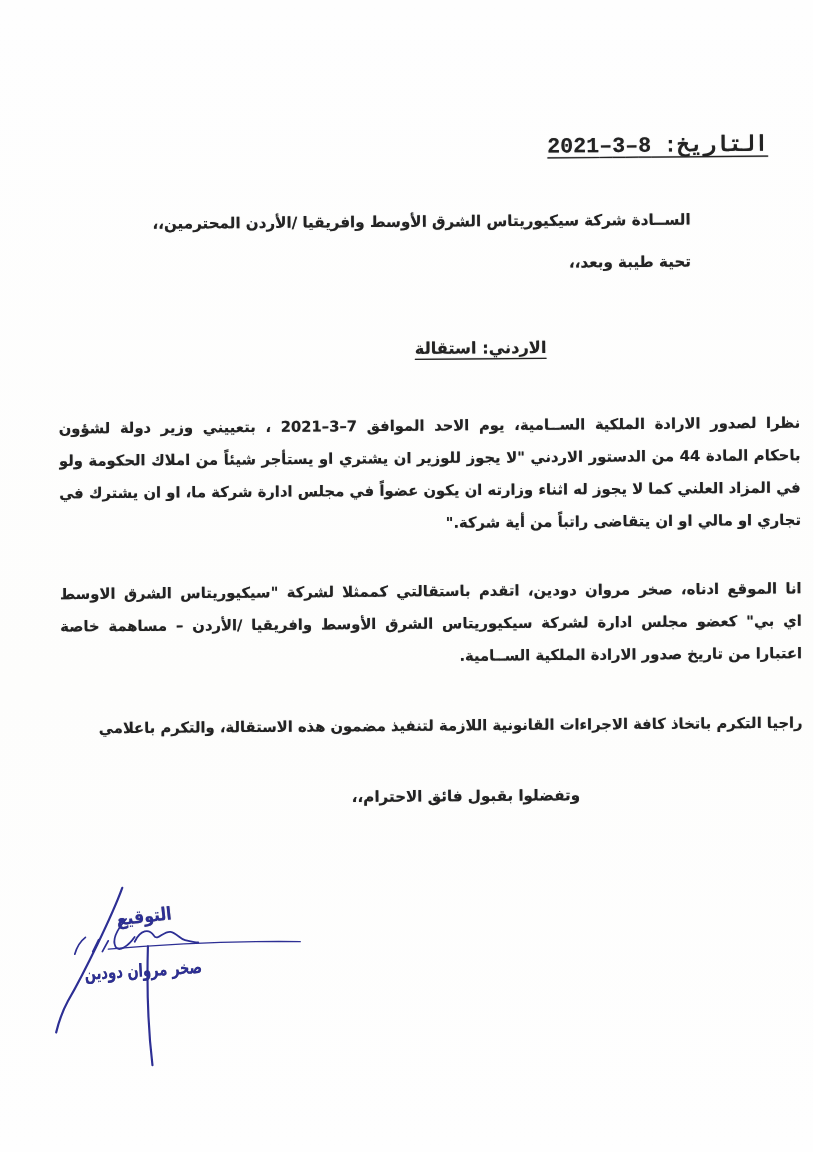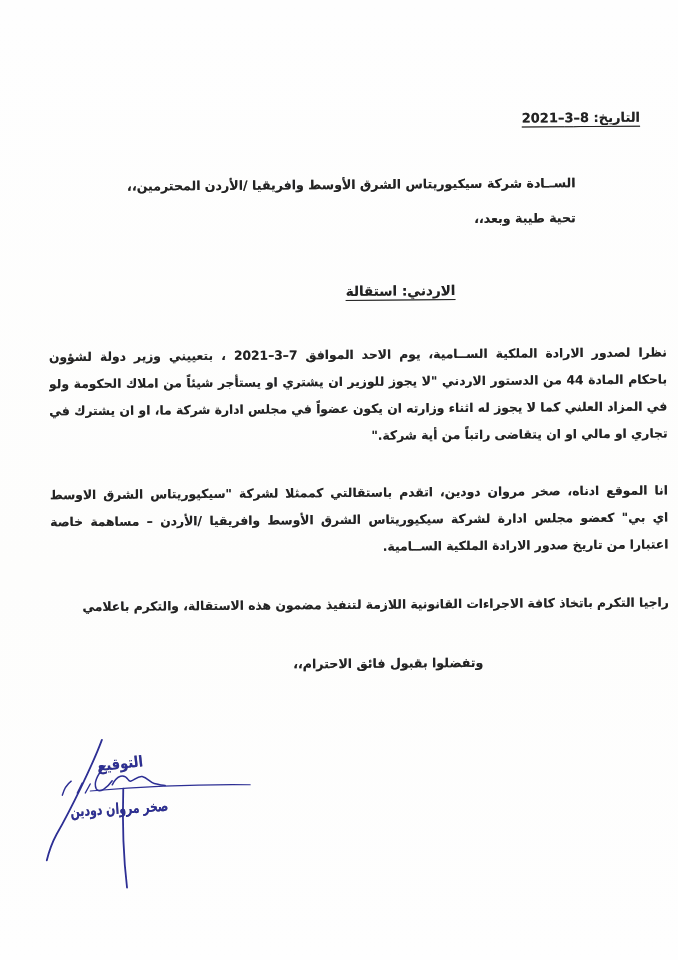--- a/index.html
+++ b/index.html
@@ -21,21 +21,22 @@
     font-weight:700;
     text-shadow:0 0 .6px rgba(40,40,40,.55);
   }
   .u{
     text-decoration:underline;
     text-decoration-thickness:1.3px;
     text-underline-offset:4px;
   }
   .date{
     position:absolute;top:112px;right:35px;
-    font-size:13px;
+    font-size:18px;
+    font-family:Liberation Mono, monospace;
   }
   .addressee{
     position:absolute;top:177px;right:100px;
     font-size:12.6px;white-space:nowrap;
   }
   .greeting{
     position:absolute;top:212px;right:100px;
     font-size:12.6px;
     margin-left:32px;
   }

